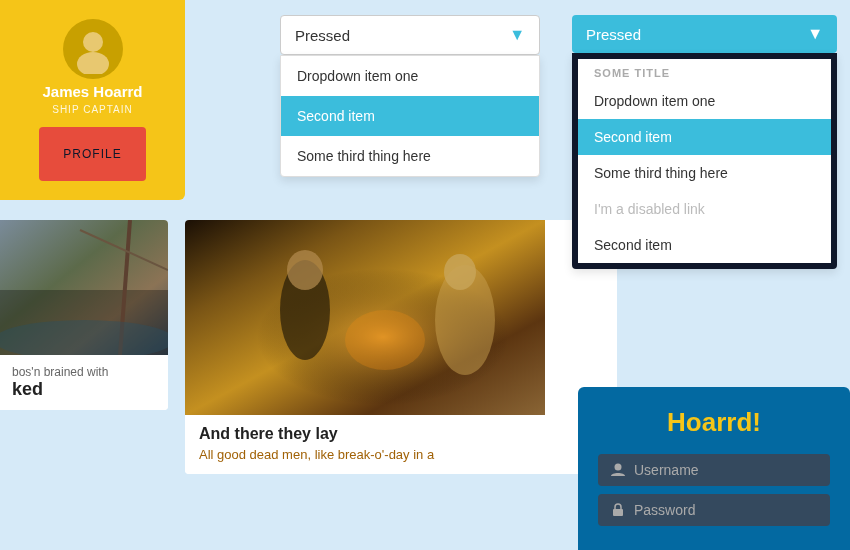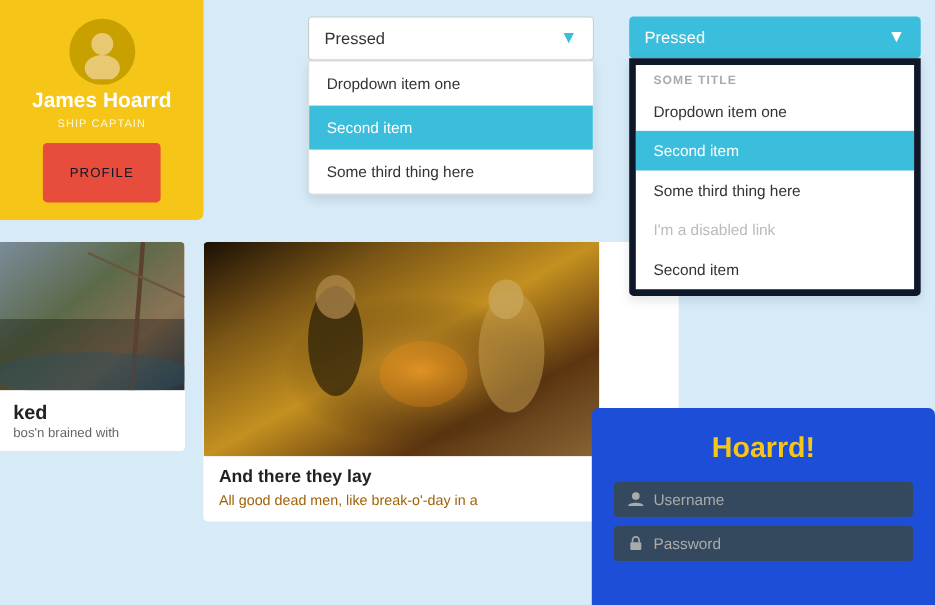--- a/index.html
+++ b/index.html
@@ -39,21 +39,21 @@
       justify-content: center;
     }
     .profile-avatar svg {
       width: 50px;
       height: 50px;
       fill: #f5c518;
     }
     .profile-name {
       color: #fff;
       font-weight: 700;
-      font-size: 19px;
+      font-size: 15px;
       text-align: center;
     }
     .profile-title {
       color: rgba(255,255,255,0.85);
       font-size: 10px;
       letter-spacing: 1px;
       text-transform: uppercase;
     }
     .profile-btn {
       margin-top: 8px;
@@ -164,24 +164,24 @@
     .dropdown-item-sec.disabled {
       color: #bbb;
       cursor: default;
     }
 
     
     .login-box {
       position: absolute;
       bottom: 0;
       right: 0;
-      width: 312px;
-      background: #1d4ed8;
+      width: 272px;
+      background: #0369a1;
       border-radius: 6px 6px 0 0;
-      padding: 20px 20px 32px;
+      padding: 20px 20px 16px;
     }
     .login-title {
       color: #f5c518;
       font-size: 26px;
       font-weight: 700;
       text-align: center;
       margin-bottom: 16px;
     }
     .login-input-wrap {
       background: #34495e;
@@ -266,22 +266,22 @@
       <rect width="168" height="135" fill="url(#p1)"></rect>
       <rect x="0" y="70" width="168" height="65" fill="rgba(0,0,0,0.3)"></rect>
 
       <line x1="130" y1="0" x2="120" y2="135" stroke="#5c4030" stroke-width="4"></line>
       <line x1="80" y1="10" x2="168" y2="50" stroke="#6a5540" stroke-width="2"></line>
 
       <ellipse cx="84" cy="120" rx="90" ry="20" fill="rgba(40,80,100,0.4)"></ellipse>
     </svg>
   </div>
   <div style="padding:10px 12px; background:white;">
+    <div style="font-size:12px; color:#666;">bos'n brained with</div>
     <div style="font-weight:700; font-size:18px; color:#222;">ked</div>
-    <div style="font-size:12px; color:#666;">bos'n brained with</div>
   </div>
 </div>
 
 <div style="position:absolute; top:220px; left:185px; width:432px; background:white; border-radius:4px; overflow:hidden;">
   <div style="width:360px; height:195px; overflow:hidden; position:relative;">
     <svg width="360" height="195">
       <defs>
         <linearGradient id="p2" x1="0%" y1="0%" x2="100%" y2="100%">
           <stop offset="0%" style="stop-color:#1a0f05"></stop>
           <stop offset="25%" style="stop-color:#7a5515"></stop>

